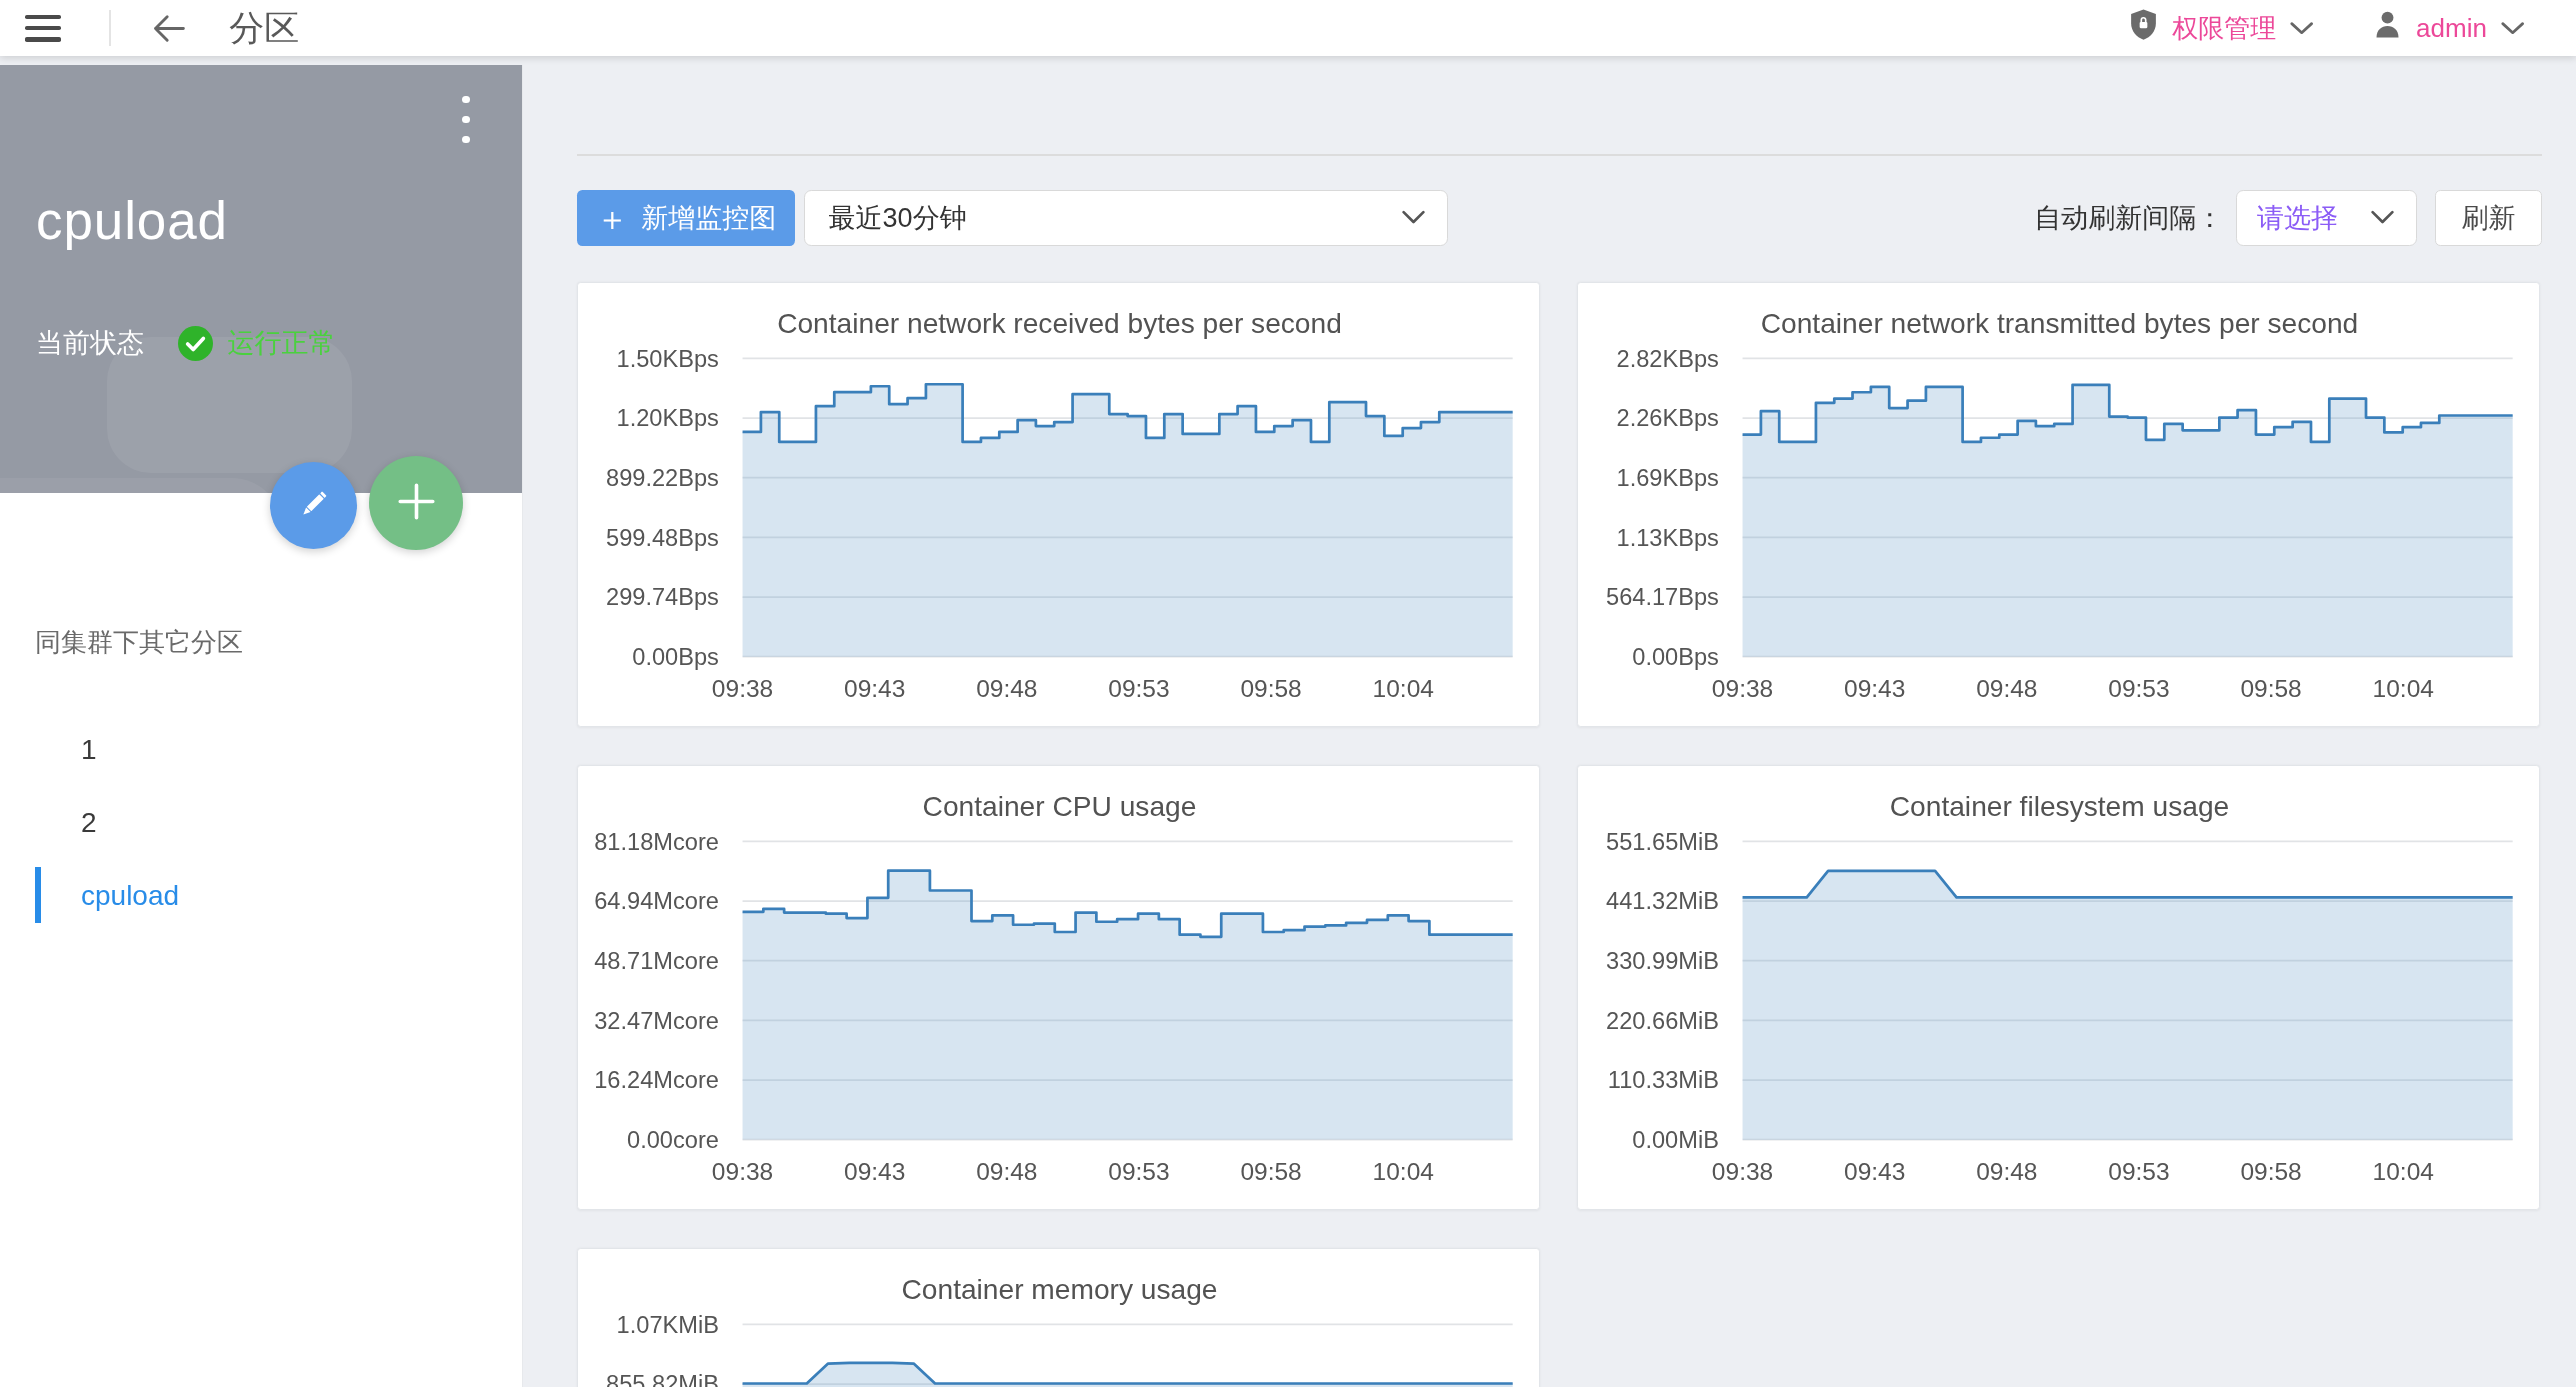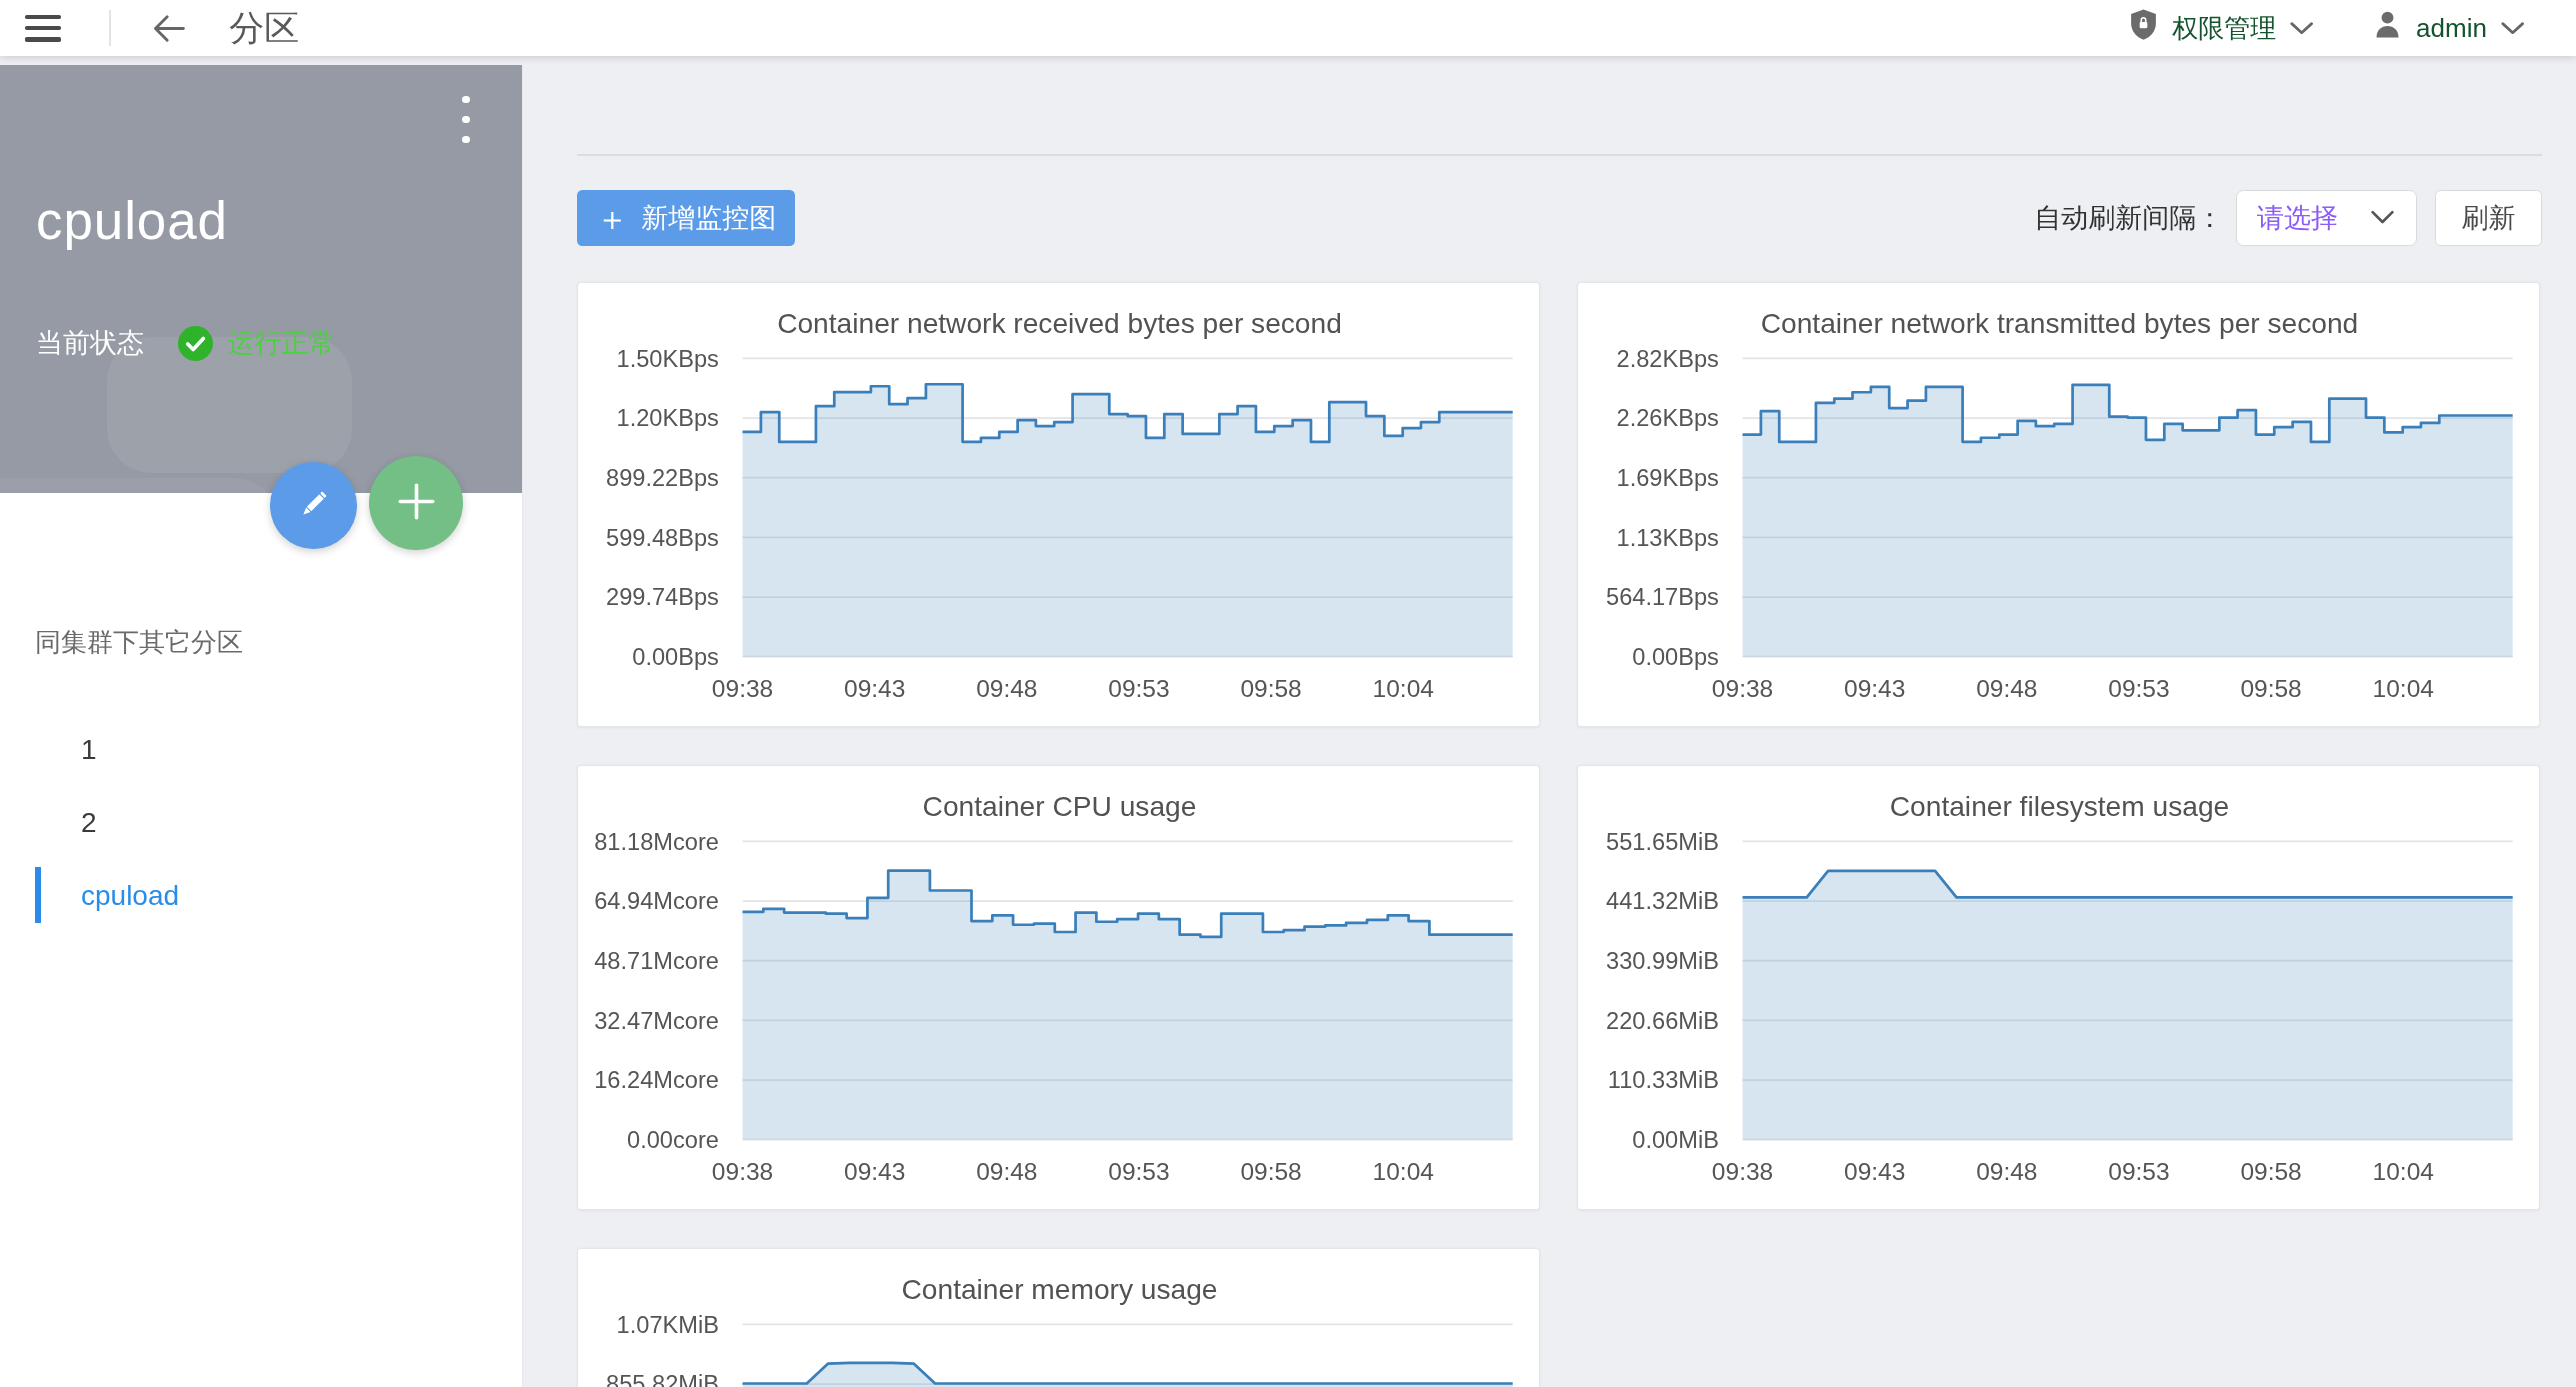--- a/index.html
+++ b/index.html
@@ -12,21 +12,21 @@
 
   
   .topbar{position:absolute;top:0;left:0;right:0;height:56px;background:#fff;z-index:40;
     box-shadow:0 1.8px 7.3px rgba(0,0,0,.14);display:flex;align-items:center;}
   .hamburger{margin-left:25.4px;width:36px;height:27px;display:flex;flex-direction:column;justify-content:space-between;cursor:pointer;}
   .hamburger i{display:block;height:4.5px;border-radius:1.8px;background:#4a4a4a;}
   .tb-divider{width:1.8px;height:36px;background:#e4e4e4;margin-left:48px;}
   .back-arrow{margin-left:40px;width:36px;height:33px;cursor:pointer;display:flex;align-items:center;}
   .tb-title{margin-left:42px;font-size:35px;color:#595959;}
   .tb-right{margin-left:auto;display:flex;align-items:center;margin-right:51px;}
-  .tb-item{display:flex;align-items:center;cursor:pointer;color:#14532d;font-size:26px;}
+  .tb-item{display:flex;align-items:center;cursor:pointer;color:#ec4899;font-size:26px;}
   .tb-item + .tb-item{margin-left:58px;}
   .tb-item .lbl{margin:0 12.7px 0 12.7px;}
 
   
   .sidebar{position:absolute;top:65px;left:0;width:523px;bottom:0;background:#fff;z-index:20;border-right:0.9px solid #e7e9ec;}
   .side-card{position:relative;height:428px;background:var(--card-gray);overflow:hidden;z-index:1;}
   .wm1{position:absolute;left:107px;top:272px;width:245px;height:136px;background:rgba(255,255,255,.07);border-radius:44px;}
   .wm2{position:absolute;left:-64px;top:413px;width:347px;height:236px;background:rgba(255,255,255,.06);border-radius:0 51px 0 0;}
   .kebab{position:absolute;top:31px;right:38px;width:36px;height:47px;display:flex;flex-direction:column;align-items:center;justify-content:space-between;cursor:pointer;}
   .kebab i{width:7.3px;height:7.3px;border-radius:50%;background:#fff;}
@@ -173,20 +173,28 @@
 </aside>
 
 <main class="main">
   <div class="tabs-line"></div>
 
   <div class="toolbar">
     <button class="btn-add">
       <span class="plus">＋</span>
       <span>新增监控图</span>
     </button>
+    <div class="dropdown dd-time">
+      <span>最近30分钟</span>
+      <span class="dd-chevron">
+        <svg width="27" height="18" viewBox="0 0 30 20">
+            <path d="M4 4 L15 15 L26 4" fill="none" stroke="#555" stroke-width="3" stroke-linecap="round" stroke-linejoin="round"></path>
+          </svg>
+      </span>
+    </div>
     <div class="right-group">
       <span class="ri-label">自动刷新间隔：</span>
       <div class="dropdown dd-interval">
         <span>请选择</span>
         <span class="dd-chevron">
           <svg width="27" height="18" viewBox="0 0 30 20">
               <path d="M4 4 L15 15 L26 4" fill="none" stroke="#555" stroke-width="3" stroke-linecap="round" stroke-linejoin="round"></path>
             </svg>
         </span>
       </div>

